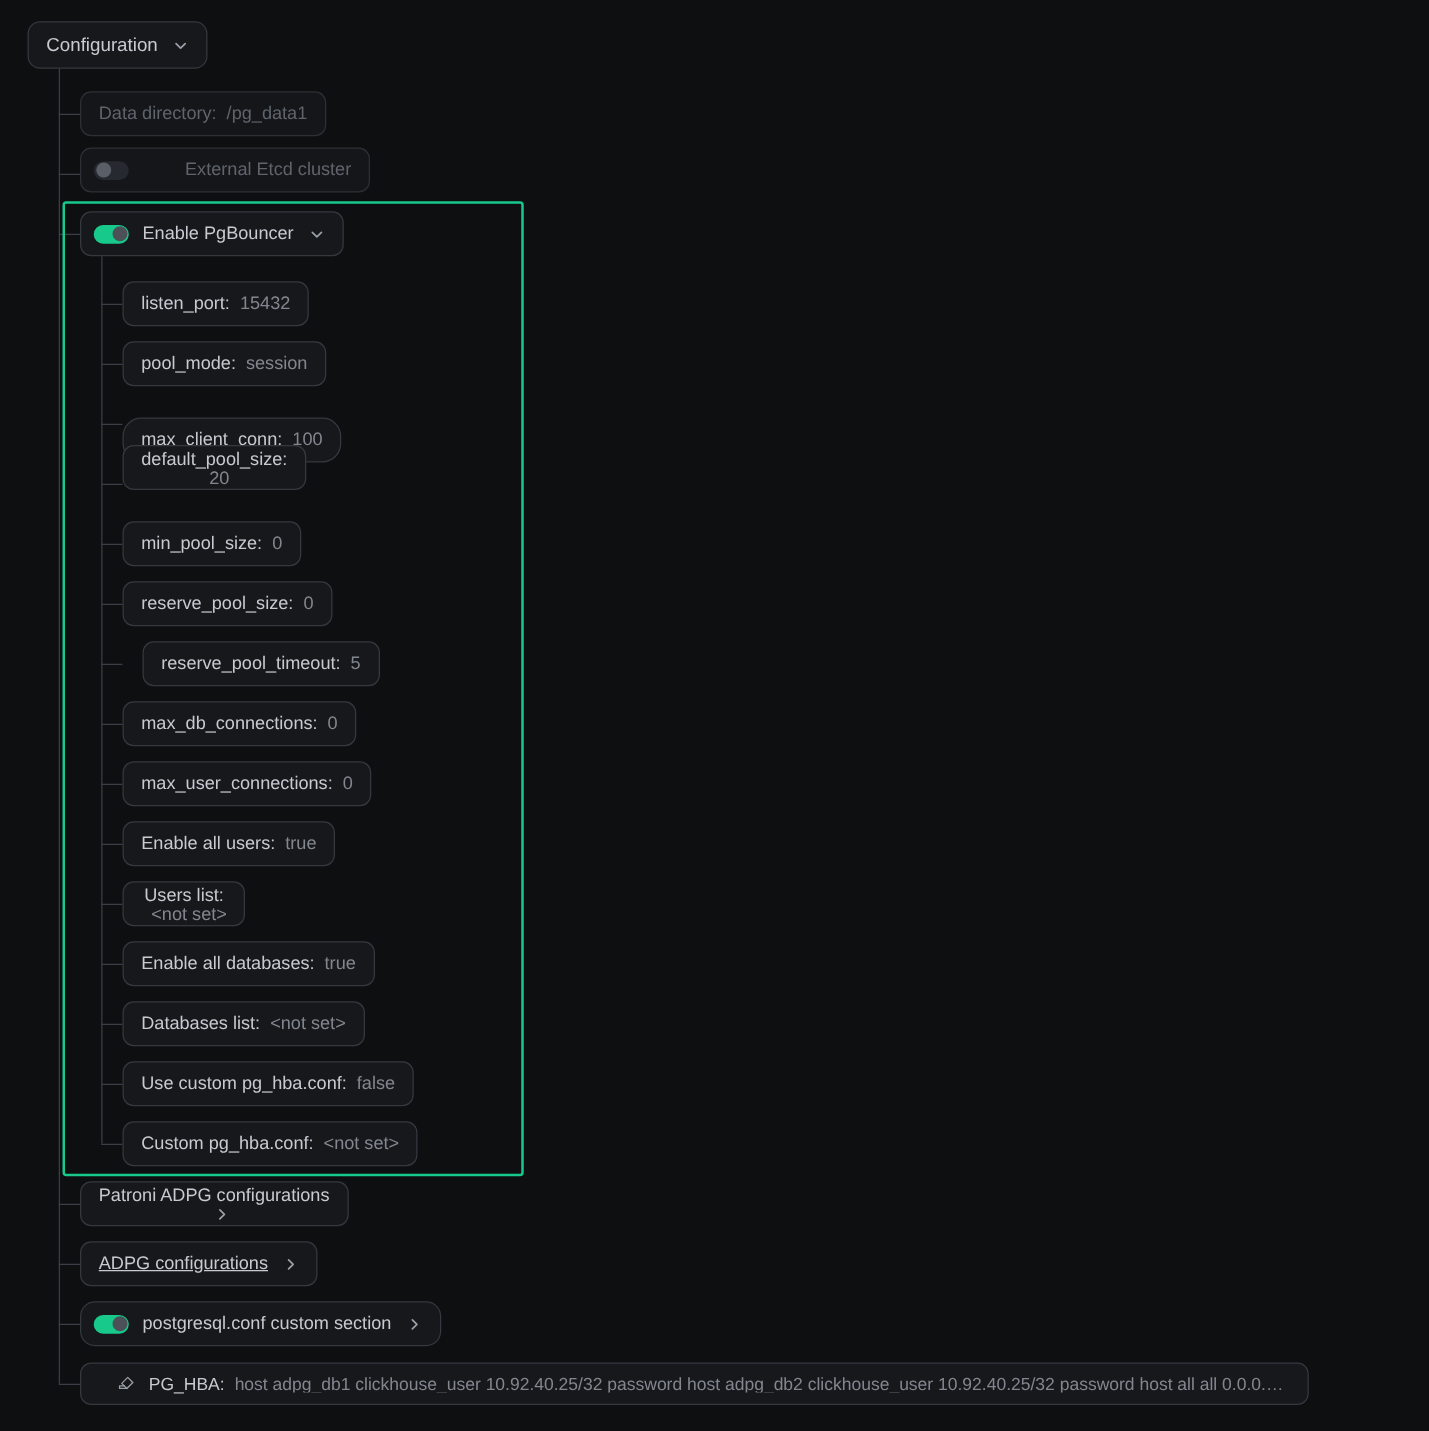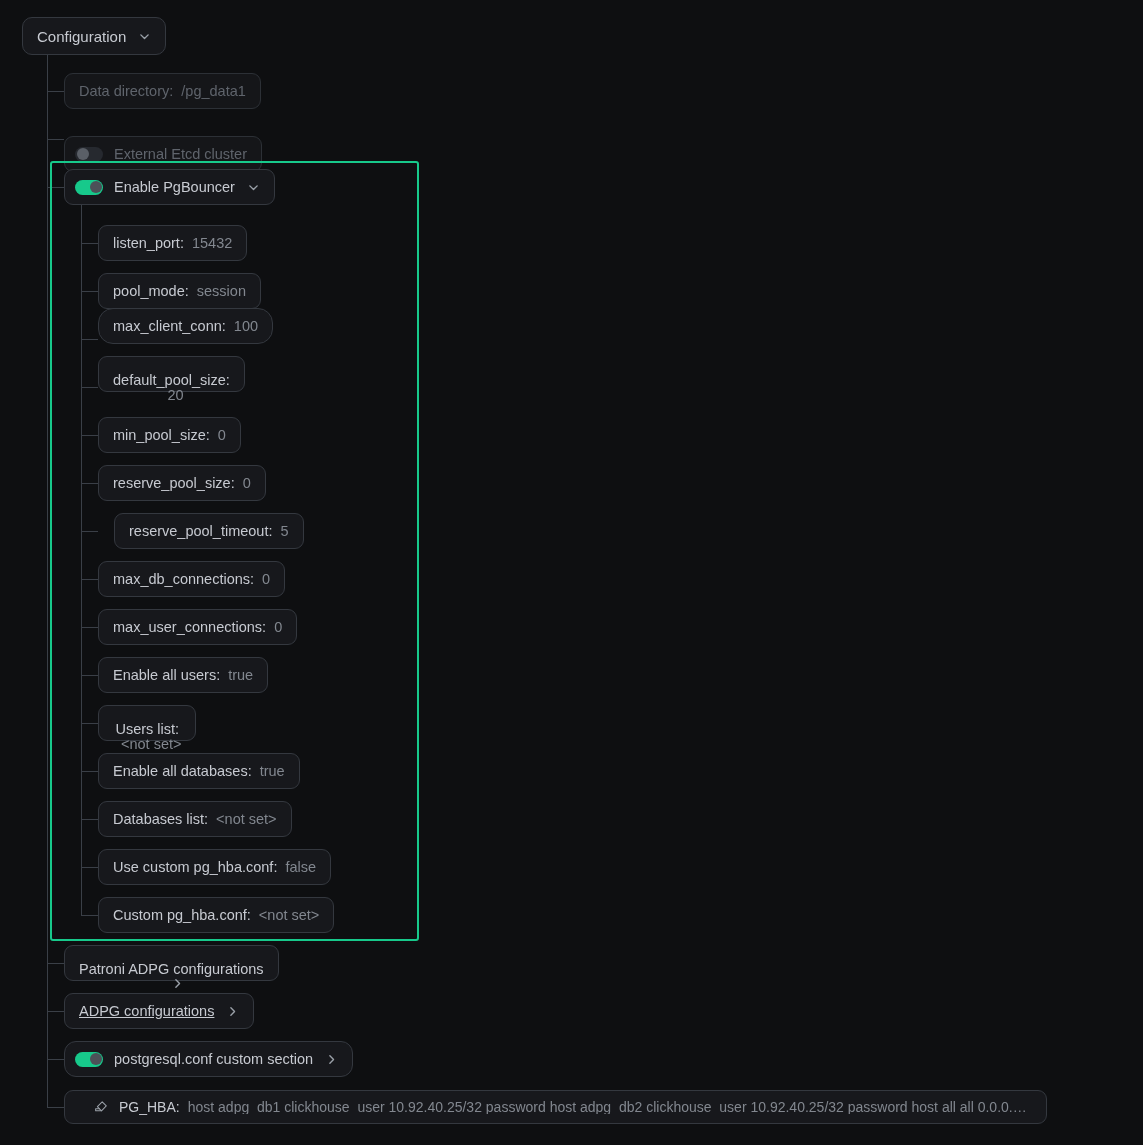--- a/index.html
+++ b/index.html
@@ -16,21 +16,21 @@
     height: 1145px;
     background: #0e0f11;
   }
 
   
   .node {
     position: absolute;
     display: inline-flex;
     align-items: center;
     height: 36px;
-    padding: 16px 14px;
+    padding: 4px 14px;
     border: 1px solid #34383f;
     border-radius: 9px;
     background: #17181c;
     white-space: nowrap;
     font-size: 14.5px;
     line-height: 1;
     color: #c7cad1;
   }
   .node.has-toggle { padding-left: 10px; }
   .node .label { color: #c7cad1; }
@@ -141,21 +141,21 @@
 
   <div class="hline" style="left:47px; top:1059px; width:17px;"></div>
 
   <div class="hline" style="left:47px; top:1107px; width:17px;"></div>
 
   <div class="node dim" style="left:64px; top:73px;">
     <span class="label">Data directory:</span>
     <span class="value">/pg_data1</span>
   </div>
 
-  <div class="node dim has-toggle" style="left:64px; top:136px;">
+  <div class="node dim has-toggle" style="left:64px; top:118px;gap:34px;">
     <span class="toggle off">
       <span class="knob"></span>
     </span>
     <span class="label">External Etcd cluster</span>
   </div>
 
   <div class="hl-box" style="left:50px; top:161px; width:369px; height:780px;"></div>
 
   <div class="node has-toggle" style="left:64px; top:169px;">
     <span class="toggle on">
@@ -176,21 +176,21 @@
       <div class="node" style="left: 98px; top: 225px;">
         <span class="label">listen_port:</span>
         <span class="value">15432</span>
       </div>
       <div class="hline" style="left: 81px; top: 291px; width: 17px;"></div>
       <div class="node" style="left: 98px; top: 273px;">
         <span class="label">pool_mode:</span>
         <span class="value">session</span>
       </div>
       <div class="hline" style="left: 81px; top: 339px; width: 17px;"></div>
-      <div class="node" style="left: 98px; top: 308px; border-radius: 15px;">
+      <div class="node" style="left: 98px; top: 334px; border-radius: 15px;">
         <span class="label">max_client_conn:</span>
         <span class="value">100</span>
       </div>
       <div class="hline" style="left: 81px; top: 387px; width: 17px;"></div>
       <div class="node" style="left: 98px; top: 356px; flex-direction: column;">
         <span class="label">default_pool_size:</span>
         <span class="value">20</span>
       </div>
       <div class="hline" style="left: 81px; top: 435px; width: 17px;"></div>
       <div class="node" style="left: 98px; top: 417px;">

